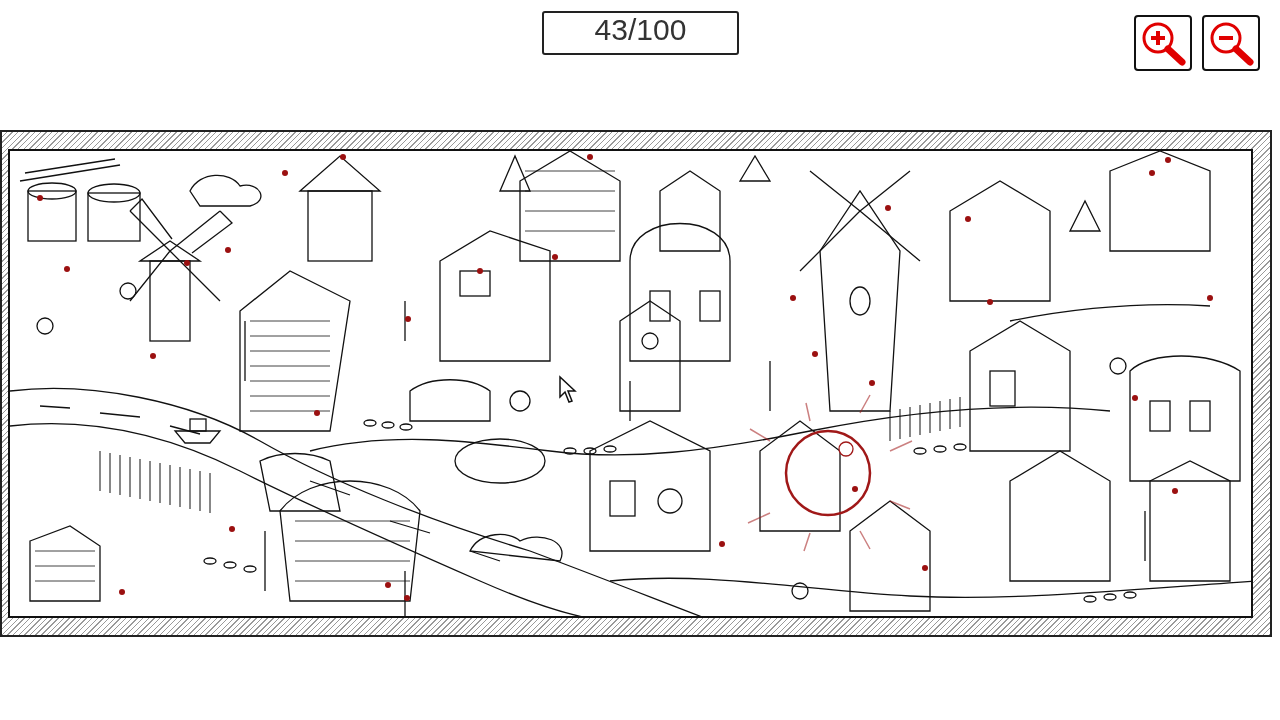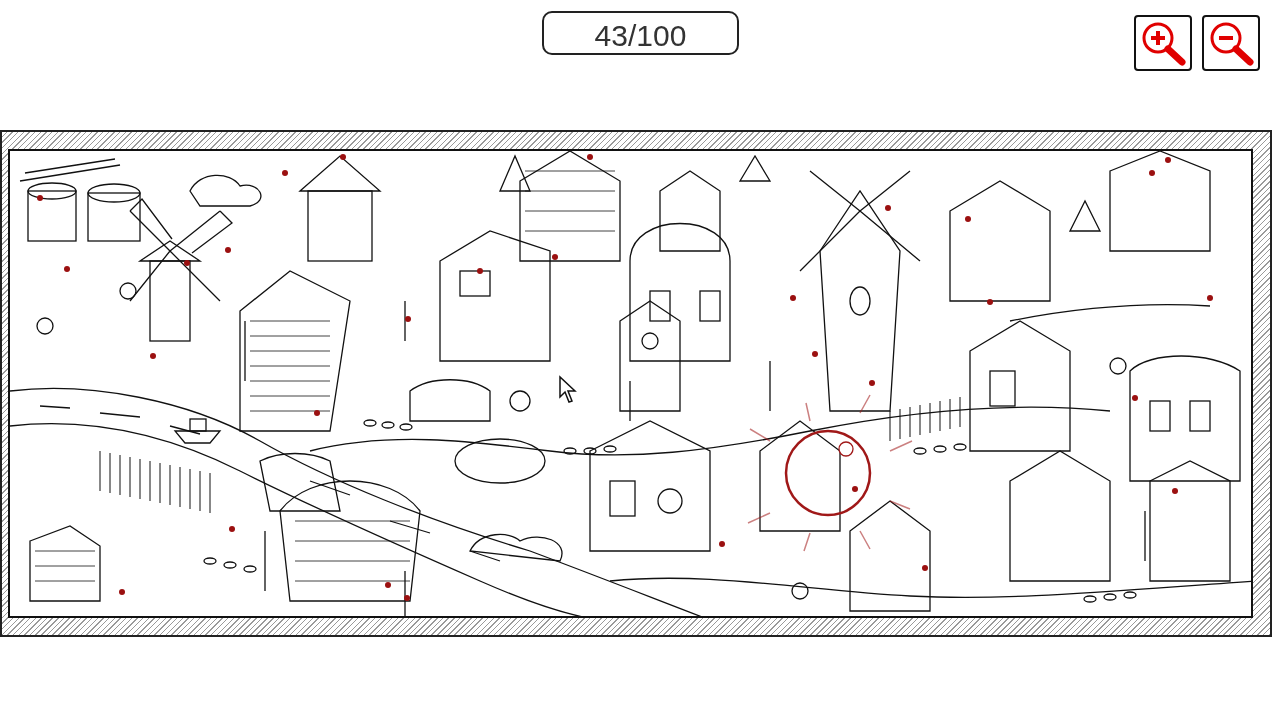--- a/index.html
+++ b/index.html
@@ -1,17 +1,17 @@
 <!DOCTYPE html>
 <html><head>
 <meta charset="utf-8">
 <style>
   html,body{margin:0;padding:0;background:#fff;}
   body{width:1280px;height:720px;position:relative;overflow:hidden;font-family:"Liberation Sans",sans-serif;}
-  .counter{position:absolute;left:542px;top:11px;width:197px;height:44px;border:2px solid #222;border-radius:10px;box-sizing:border-box;display:flex;align-items:flex-end;justify-content:center;font-size:30px;color:#333;background:#fff;}
+  .counter{position:absolute;left:542px;top:11px;width:197px;height:44px;border:2px solid #222;border-radius:3px;box-sizing:border-box;display:flex;align-items:flex-start;justify-content:center;font-size:30px;color:#333;background:#fff;}
   .zoom-btn{position:absolute;top:15px;width:58px;height:56px;border:2px solid #111;border-radius:4px;box-sizing:border-box;background:#fff;cursor:pointer;display:flex;align-items:center;justify-content:center;}
   .zoom-in{left:1134px;}
   .zoom-out{left:1202px;}
   .frame{position:absolute;left:0;top:130px;width:1272px;height:507px;box-sizing:border-box;border:2px solid #222;
     background:repeating-linear-gradient(135deg,#fff 0 3px,#9a9a9a 3px 4px);}
   .canvas{position:absolute;left:8px;top:149px;width:1245px;height:469px;box-sizing:border-box;border:2px solid #111;background:#fff;overflow:hidden;}
   .canvas svg{position:absolute;left:0;top:0;}
   .cursor{position:absolute;left:558px;top:375px;}
 </style>
 </head>

